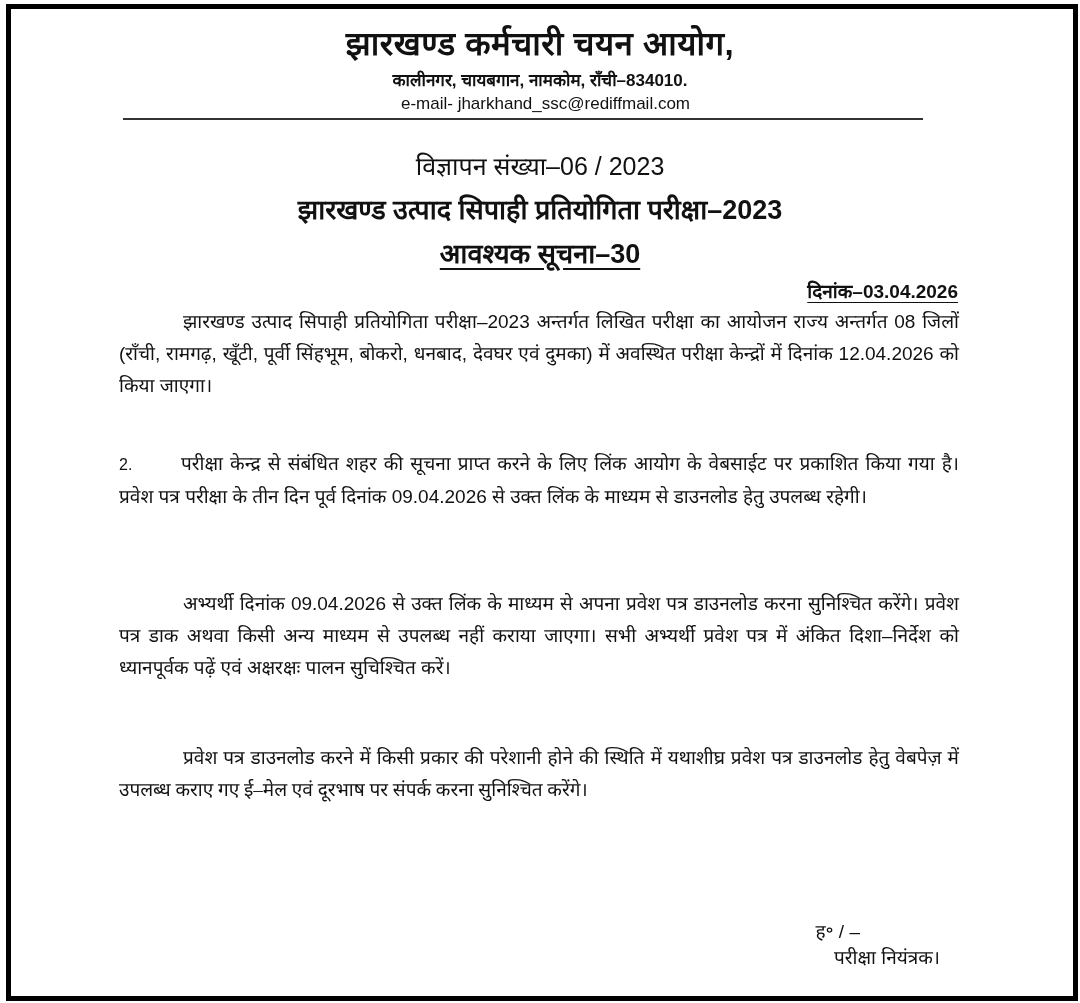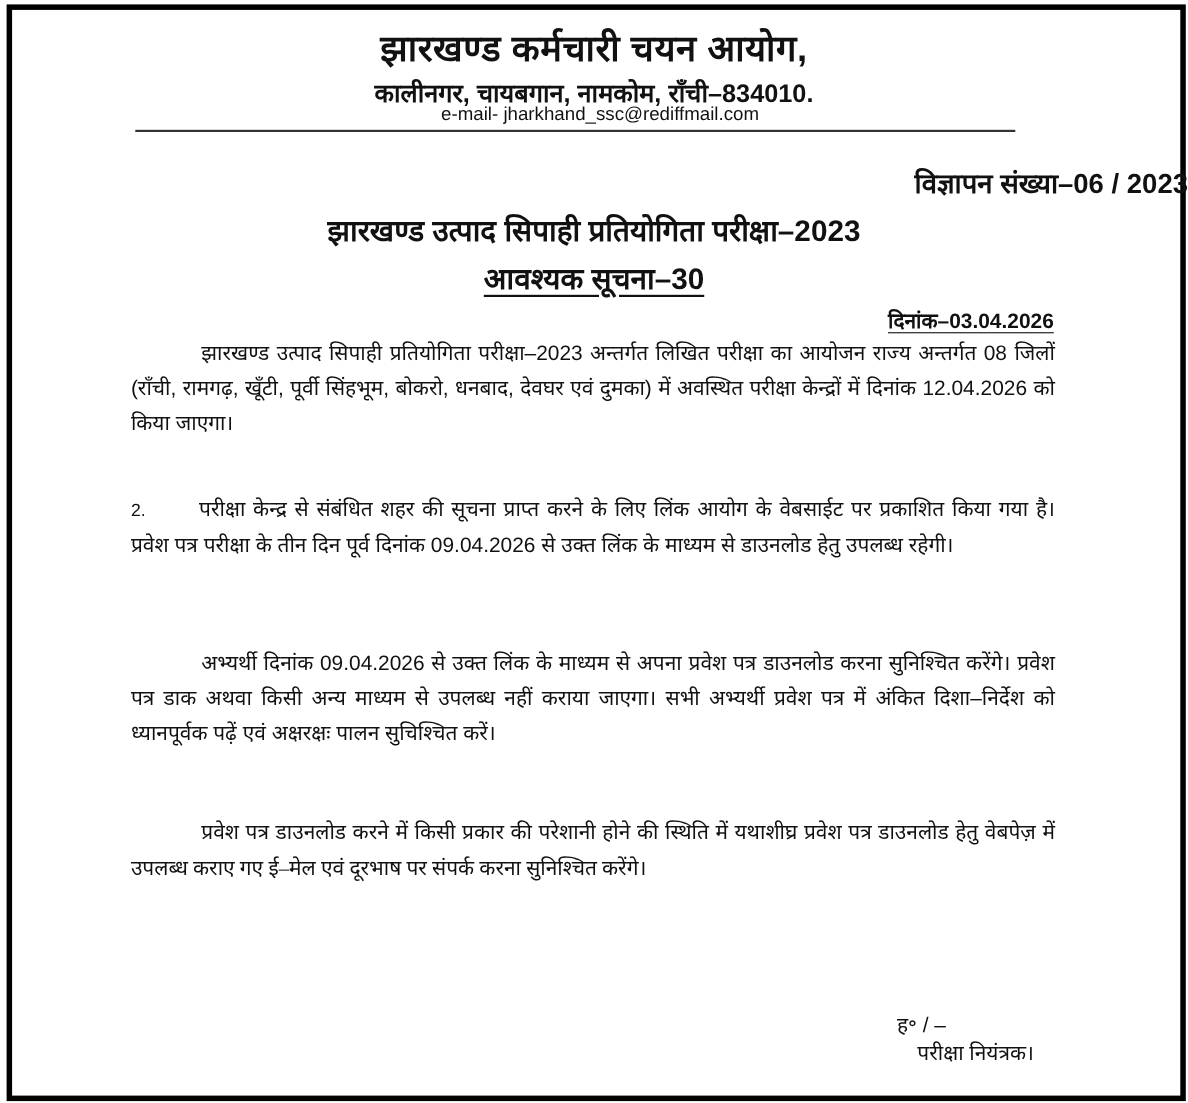--- a/index.html
+++ b/index.html
@@ -3,25 +3,25 @@
 <meta charset="utf-8">
 <style>
   html, body { margin: 0; padding: 0; background: #ffffff; }
   body { width: 1080px; height: 1003px; position: relative; overflow: hidden;
          font-family: "Liberation Sans", "DejaVu Sans", sans-serif; color: #111; }
   .frame { position: absolute; left: 6px; top: 4px; width: 1062px; height: 987px;
            border: 5px solid #000; background: #fff; }
   .abs { position: absolute; white-space: nowrap; }
   .center { left: 0; right: 0; text-align: center; }
   .org-title { top: 20px; font-size: 33px; font-weight: bold; letter-spacing: 0.5px; }
-  .org-address { top: 68px; font-size: 23px; font-weight: bold; text-align: center; }
+  .org-address { top: 68px; font-size: 17px; font-weight: bold; text-align: center; }
   .org-email { top: 94px; font-size: 17px; margin-left: 11px; }
   .header-rule { position: absolute; left: 123px; width: 800px; top: 118px; height: 0;
                  border-top: 2px solid #333; }
-  .adv-no { top: 148px; font-size: 25px; font-weight: bold; text-align: right; }
+  .adv-no { top: 148px; font-size: 25px; font-weight: normal; }
   .exam-title { top: 190px; font-size: 27px; font-weight: bold; }
   .notice-title { top: 234px; font-size: 27px; font-weight: bold; }
   .notice-title span { text-decoration: underline; text-underline-offset: 5px; }
   .date-line { top: 278px; right: 122px; font-size: 19px; font-weight: bold; margin-left: 43px; }
   .date-line span { text-decoration: underline; text-underline-offset: 4px; }
   .para { position: absolute; left: 119px; width: 840px; font-size: 19px; line-height: 32px;
           text-align: justify; white-space: normal; }
   .para .indent { display: inline-block; width: 64px; }
   .para .num { display: inline-block; width: 62px; font-size: 16px; }
   .p1 { top: 306px; }

